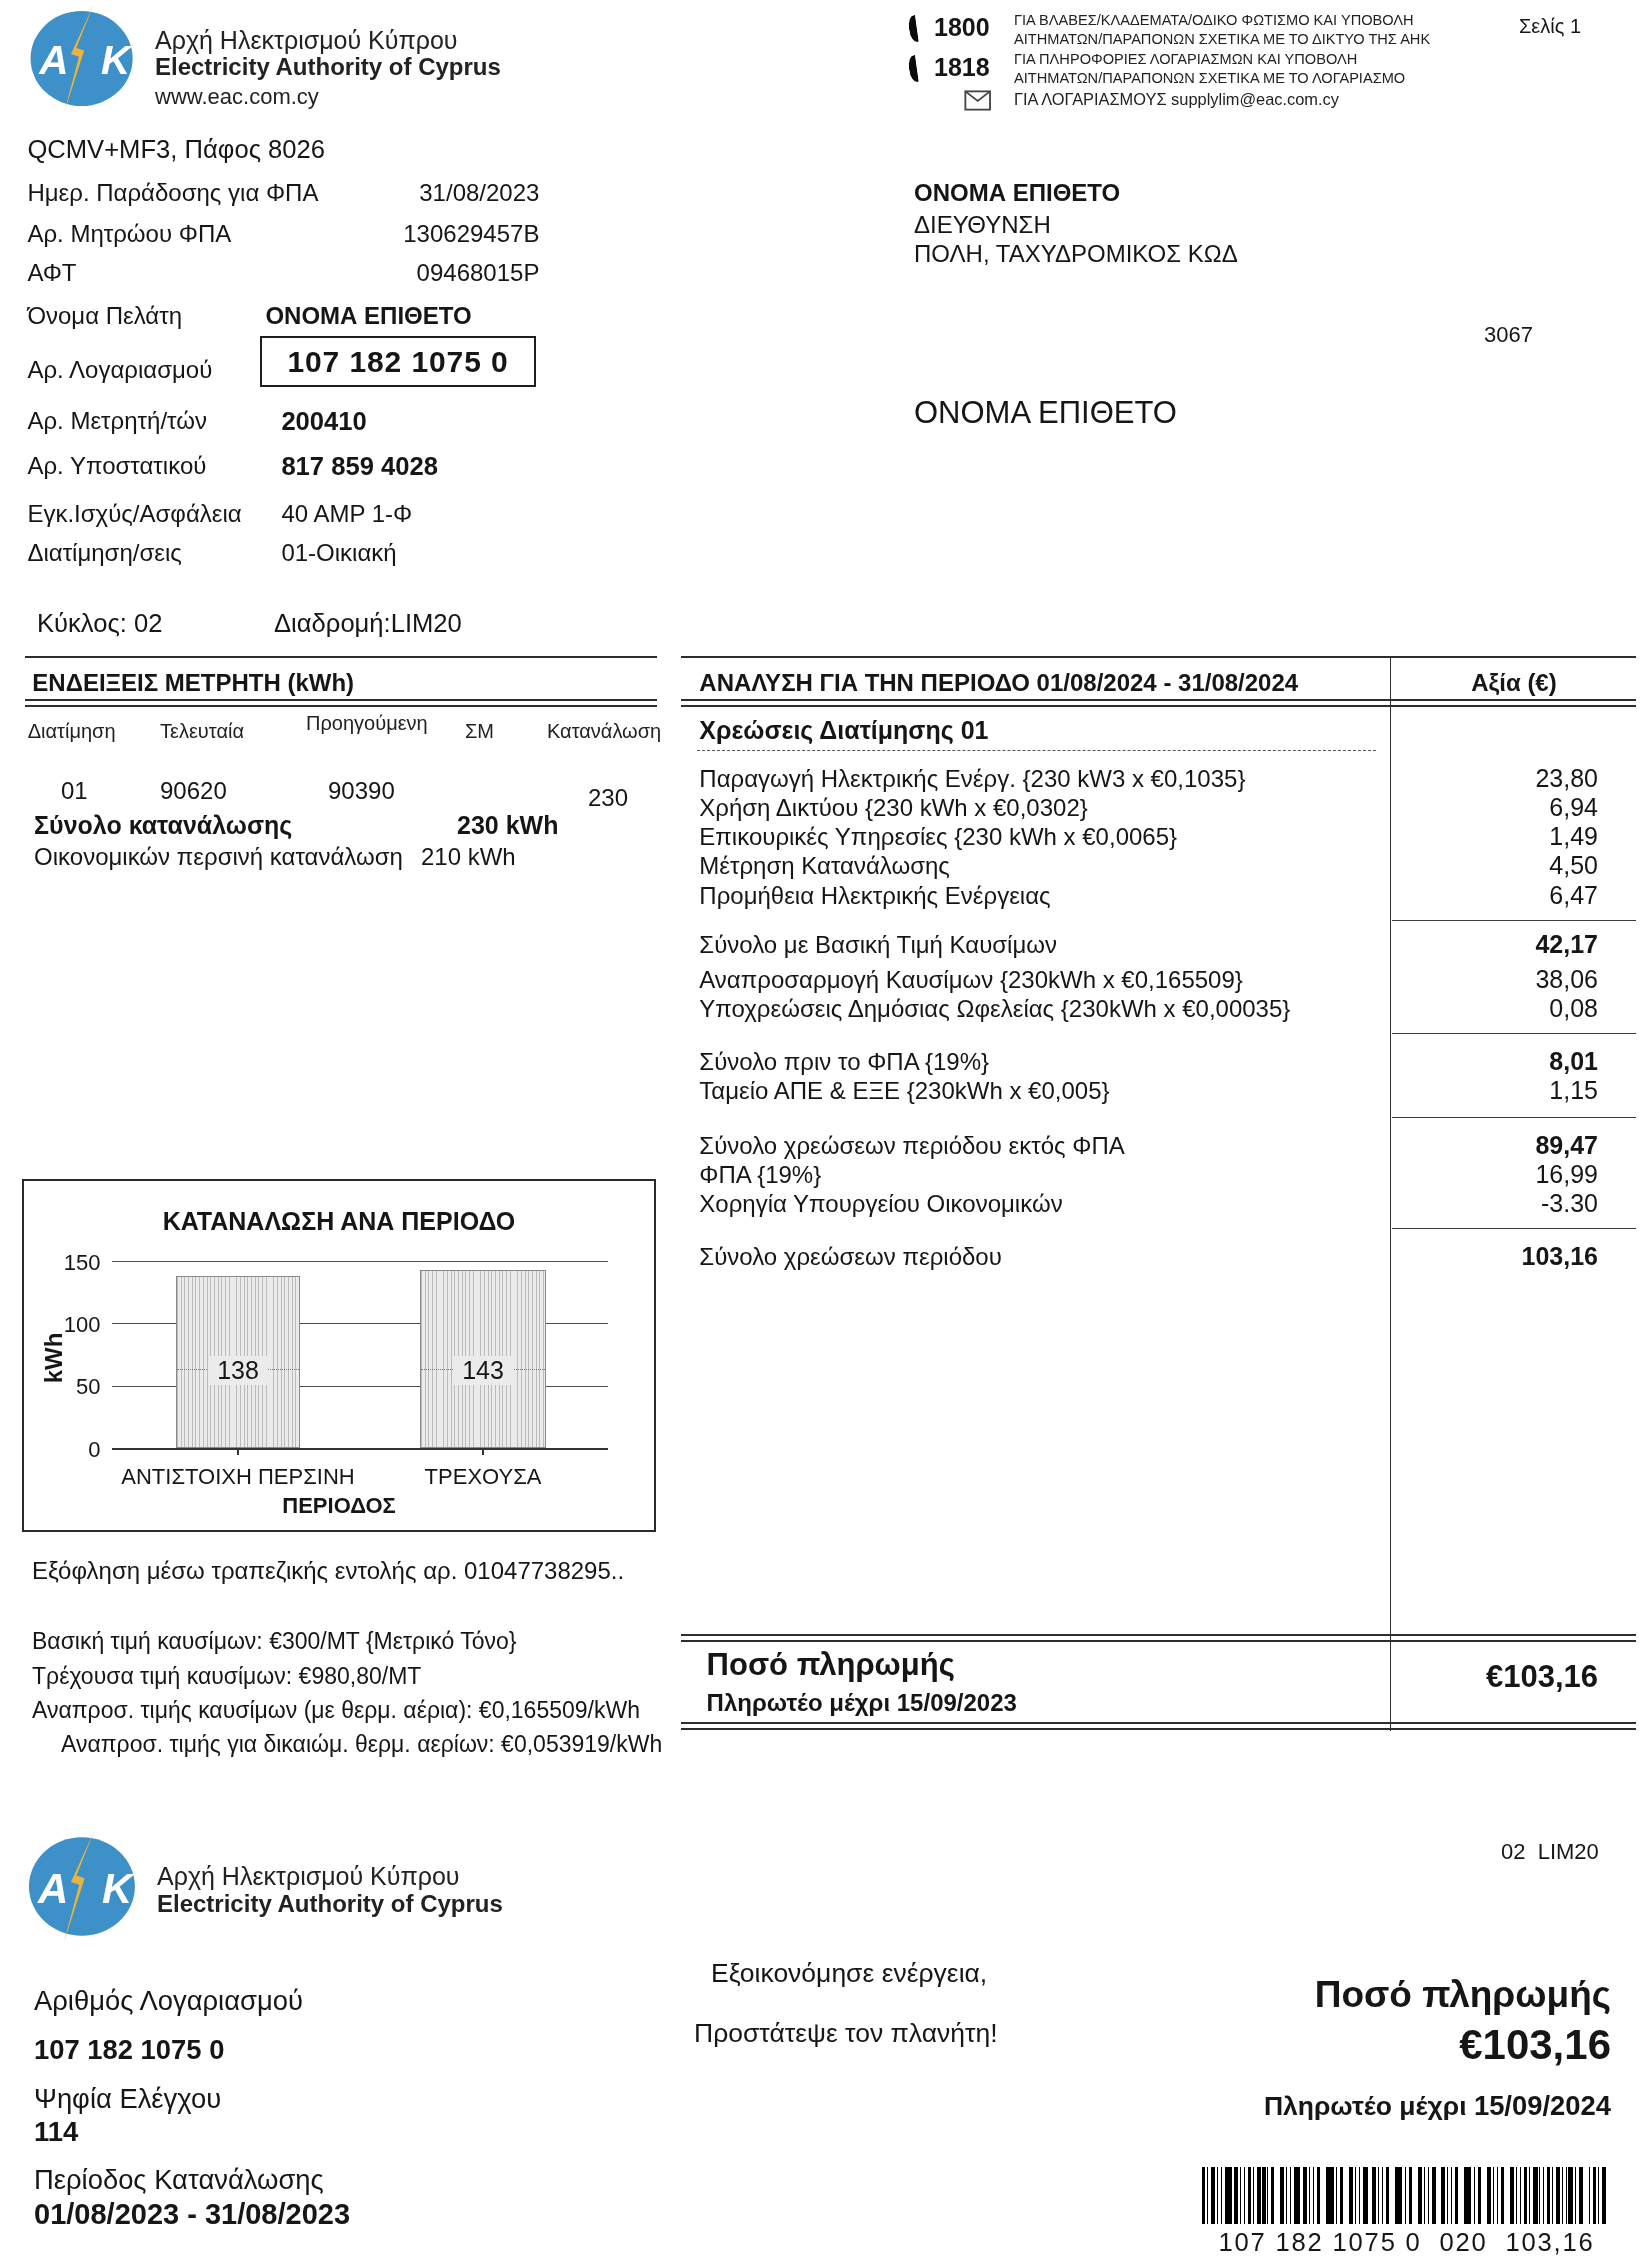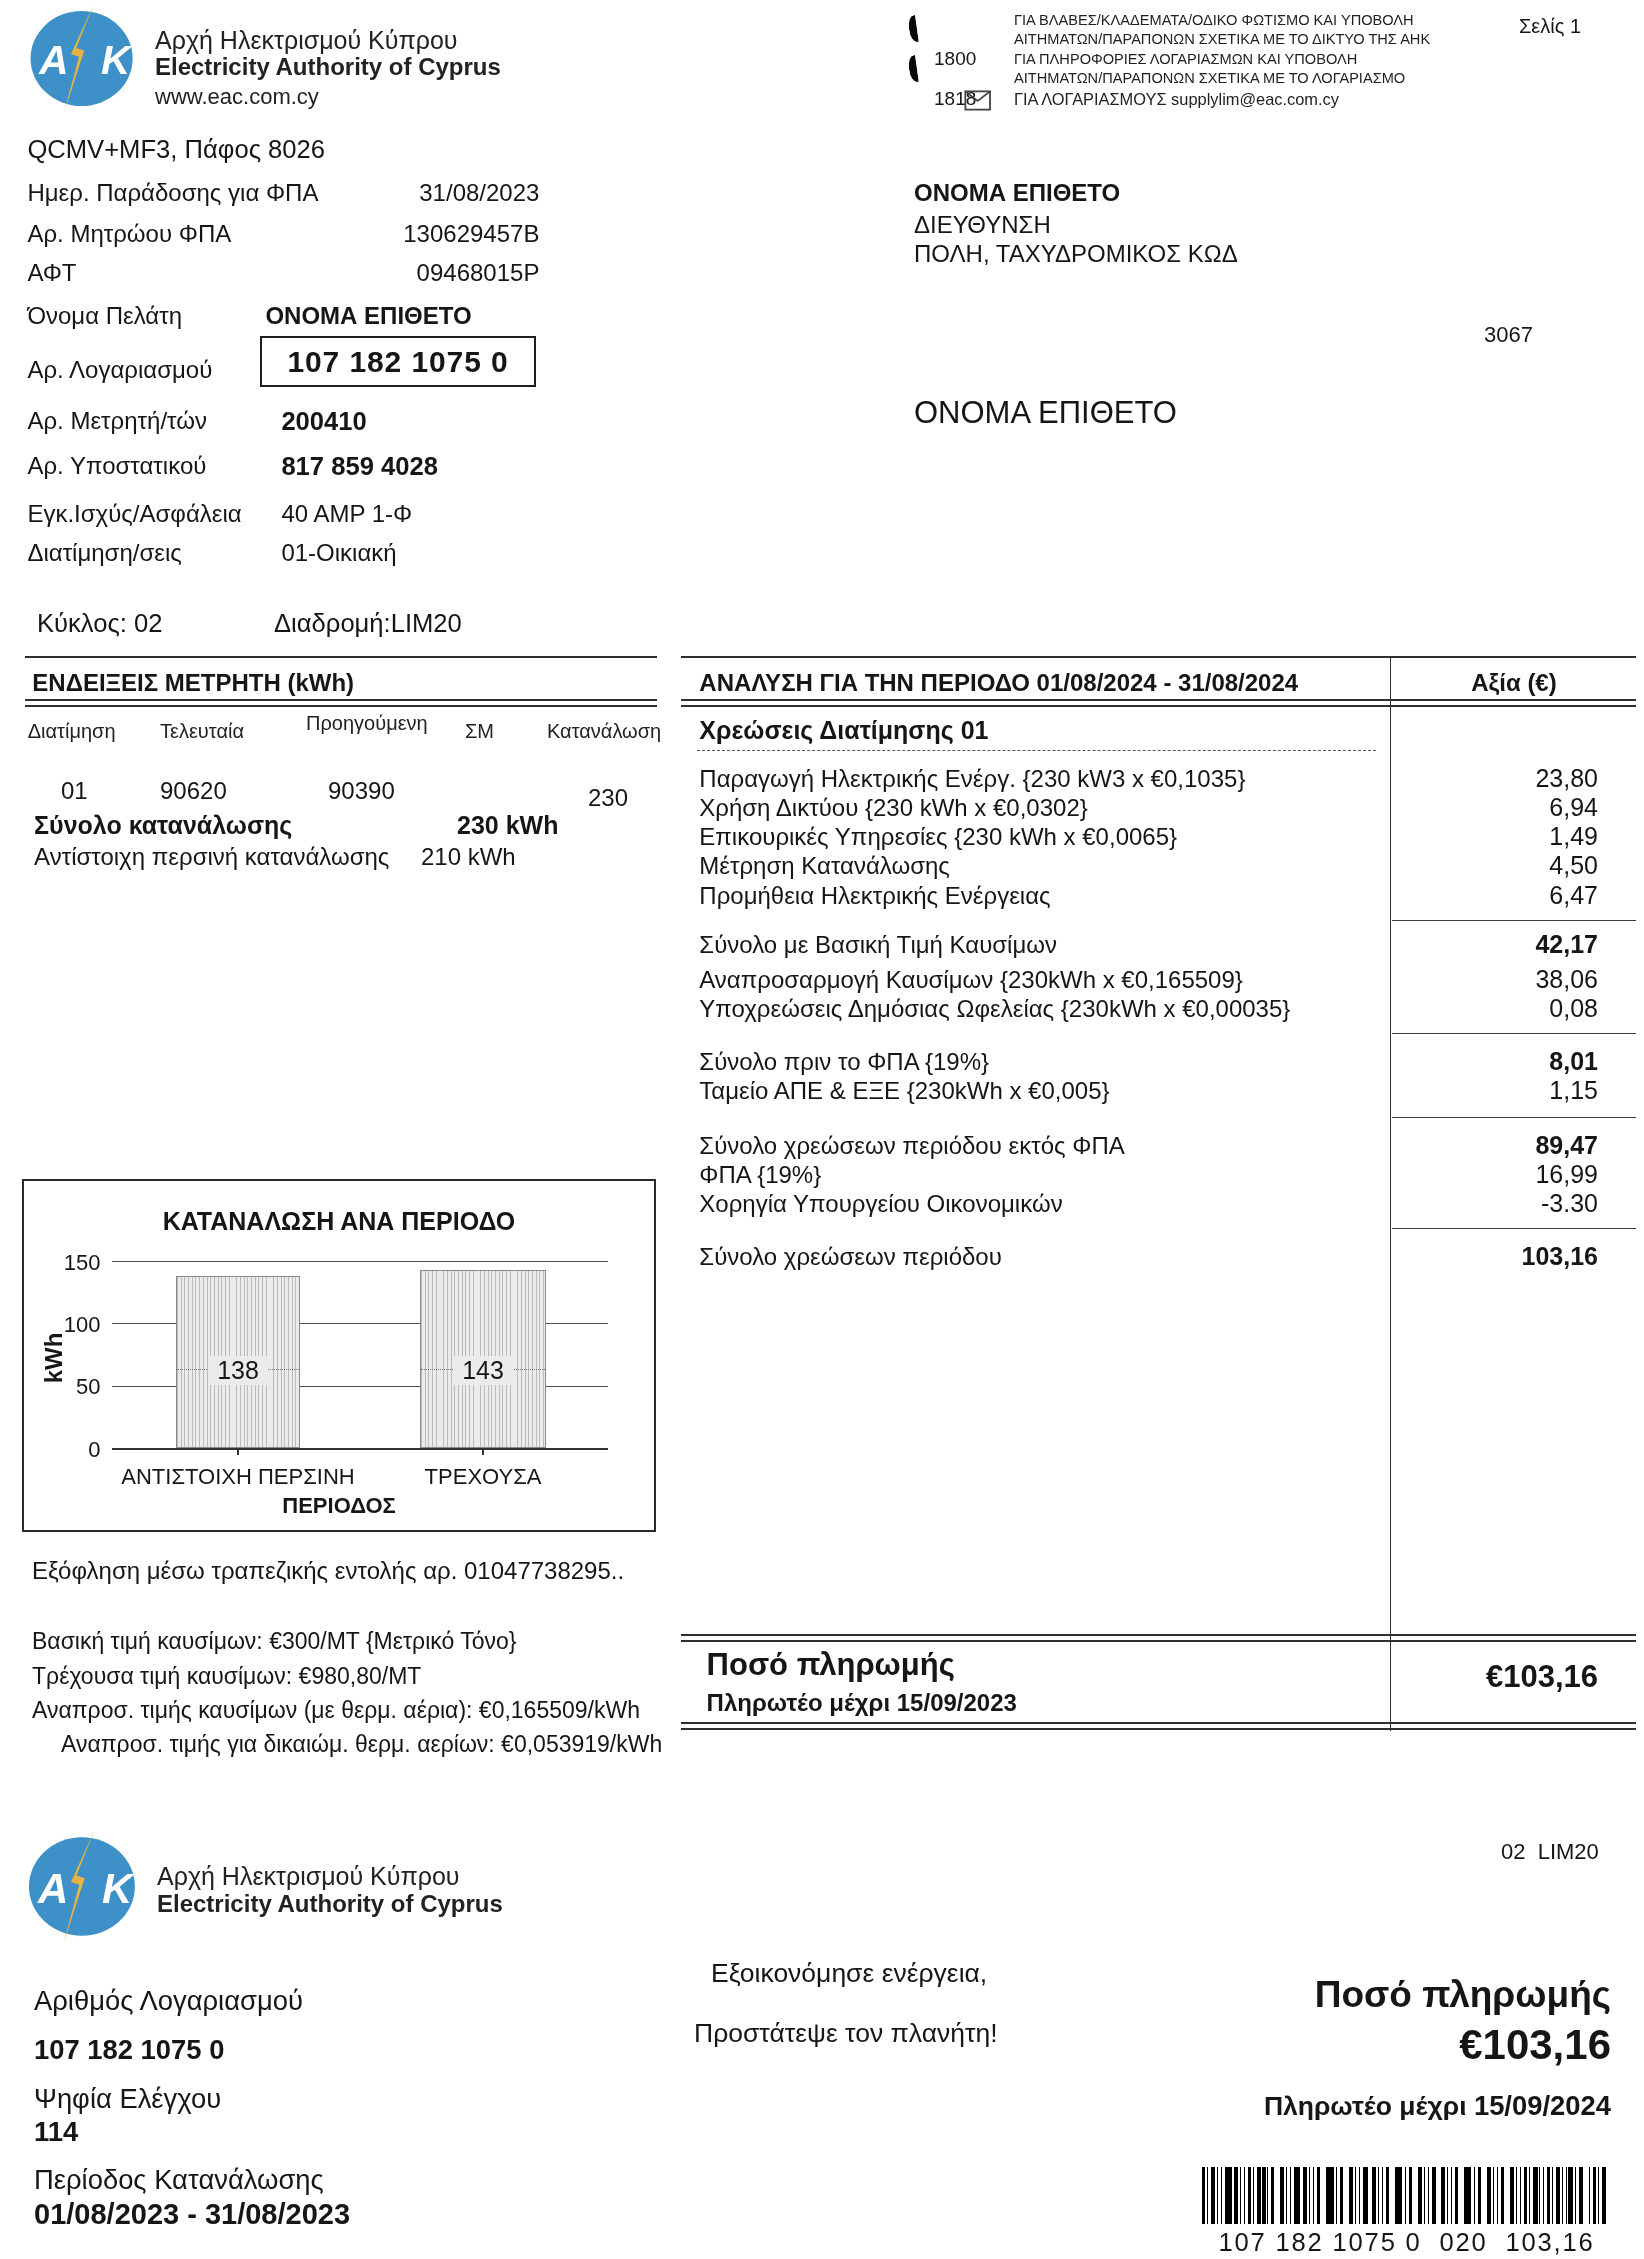--- a/index.html
+++ b/index.html
@@ -8,21 +8,21 @@
   .abs { position:absolute; }
   .b { font-weight:bold; }
   .dbl { border-top:2.7px solid #2e2e2e; border-bottom:2.7px solid #2e2e2e; height:8.2px; }
   .vline { width:0; border-left:1.8px solid #2e2e2e; }
 
   
   .org-el { font-size:25px; color:#222; }
   .org-en { font-size:24px; font-weight:bold; color:#222; }
   .org-web { font-size:22px; color:#222; }
   .phone-glyph { display:inline-block; width:13.7px; height:27.4px; border-left:8.2px solid #0a0a0a; border-radius:50%; transform:rotate(-8deg); }
-  .phone-num { font-size:19px; font-weight:normal;margin-top:35px; }
+  .phone-num { font-size:25px; font-weight:bold; }
   .phone-desc { font-size:14.6px; line-height:19px; color:#222; }
   .page-label { font-size:20px; }
 
   
   .kv { position:absolute; left:27.4px; width:512px; display:flex; font-size:24px; }
   .kv .lab { flex:0 0 auto; }
   .kv.right .val { margin-left:auto; }
   .kv.mid .lab { width:254px; }
   .acct-box { position:absolute; left:260px; top:336px; width:276px; height:51px; border:2.7px solid #1e1e1e; display:flex; align-items:center; justify-content:center; font-size:30px; font-weight:bold; letter-spacing:0.9px; }
 
@@ -154,21 +154,21 @@
     <div class="abs mt-head" style="left:135px; top:64px;">Τελευταία</div>
     <div class="abs mt-head" style="left:281px; top:56px;">Προηγούμενη</div>
     <div class="abs mt-head" style="left:440px; top:64px;">ΣΜ</div>
     <div class="abs mt-head" style="left:522px; top:64px;">Κατανάλωση</div>
     <div class="abs mt-cell" style="left:36px;  top:121px;">01</div>
     <div class="abs mt-cell" style="left:135px; top:121px;">90620</div>
     <div class="abs mt-cell" style="left:303px; top:121px;">90390</div>
     <div class="abs mt-cell" style="left:563px; top:128px;">230</div>
     <div class="abs b" style="left:9.1px; top:155px; font-size:25px;">Σύνολο κατανάλωσης</div>
     <div class="abs b" style="left:432px; top:155px; font-size:25px;">230 kWh</div>
-    <div class="abs" style="left:9.1px; top:187px; font-size:24px;">Αντίστοιχη περσινή κατανάλωσης</div>
+    <div class="abs" style="left:9.1px; top:187px; font-size:24px;">Οικονομικών περσινή κατανάλωση</div>
     <div class="abs" style="left:396px; top:187px; font-size:24px;">210 kWh</div>
   </div>
 
   <div class="panel" style="left:681px; top:656px; width:955px; height:1075px;">
     <div class="vline abs" style="left:709px; top:0; height:1075px;"></div>
     <div class="dbl abs" style="left:0; right:0; top:0; border-bottom:none; height:2.7px;"></div>
     <div class="abs sec-title" style="left:18.3px; top:12.8px;">ΑΝΑΛΥΣΗ ΓΙΑ ΤΗΝ ΠΕΡΙΟΔΟ 01/08/2024 - 31/08/2024</div>
     <div class="abs sec-title" style="left:711px; width:244px; top:12.8px; text-align:center;">Αξία (€)</div>
     <div class="dbl abs" style="left:0; right:0; top:43px;"></div>
 

